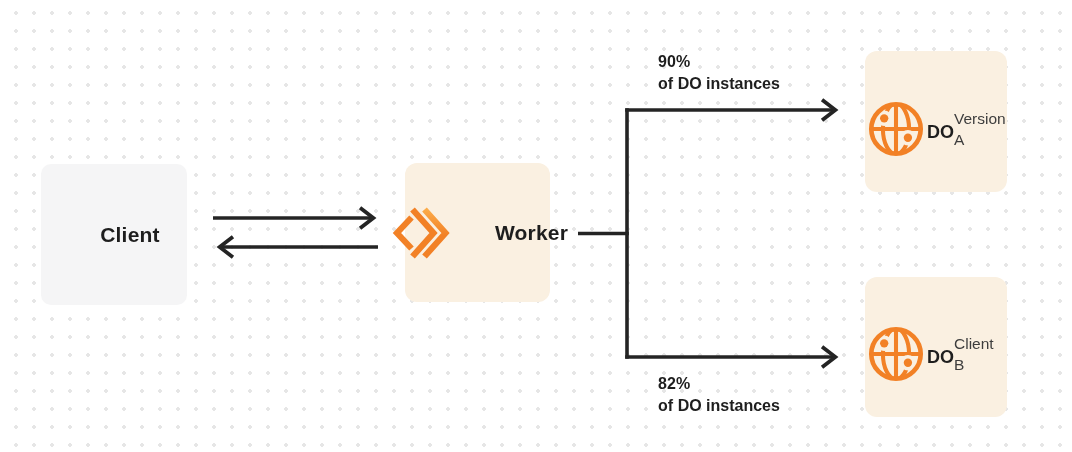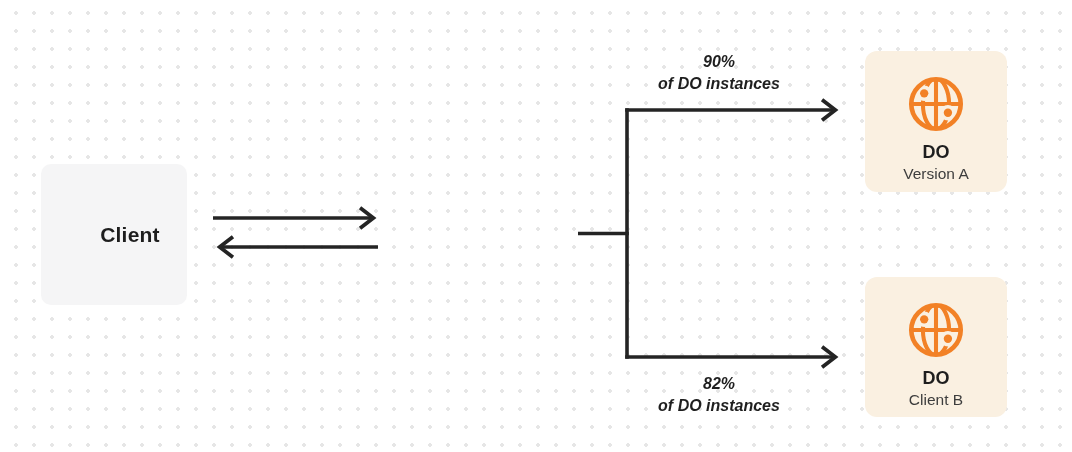--- a/index.html
+++ b/index.html
@@ -30,21 +30,21 @@
   .connector-layer {
     position: absolute;
     left: 0; top: 0;
     width: 1072px; height: 452px;
     pointer-events: none;
   }
 
   .node {
     position: absolute;
     display: flex;
-    flex-direction: column;
+    flex-direction: row;
     align-items: center;
     justify-content: center;
   }
   .node-client {
     left: 41px; top: 164px; width: 146px; height: 141px;
     background: var(--client-bg, #F5F5F6);
     border-radius: 10px;
   }
   .node-worker {
     left: 405px; top: 163px; width: 145px; height: 139px;
@@ -78,27 +78,25 @@
   .do-subtitle {
     font-size: 15.5px;
     font-weight: 400;
     color: var(--text-secondary, #3D3D3D);
     line-height: 21px;
   }
 
   .branch-label {
     position: absolute;
     transform: translateX(-50%);
-    text-align: center;
     font-size: 16px;
     font-weight: 700;
     line-height: 22px;
     color: var(--text-primary, #1E1E1E);
     white-space: nowrap;
-    font-style: italic;
   }
   .branch-label-top { left: 719px; top: 51px; }
   .branch-label-bottom { left: 719px; top: 373px; }
 
   .icon-wrap { line-height: 0; }
 
   .st-conn { stroke: var(--connector, #242424); }
   .st-orange { stroke: var(--accent-orange, #F28126); }
   .halo { fill: var(--node-bg-cream, #FAF0E1); }
   .dot-fill { fill: var(--accent-orange, #F28126); }
@@ -125,20 +123,36 @@
 
     <path d="M 625.2 110 L 835 110" fill="none" class="st-conn" stroke-width="3.6" marker-end="url(#arrowhead)"></path>
 
     <path d="M 625.2 357 L 835 357" fill="none" class="st-conn" stroke-width="3.6" marker-end="url(#arrowhead)"></path>
   </svg>
 
   <div class="node node-client">
     <span class="node-label">Client</span>
   </div>
 
+  <div class="node node-worker">
+    <span class="icon-wrap">
+      <svg width="66" height="58" viewBox="0 0 66 58" xmlns="http://www.w3.org/2000/svg">
+        <defs>
+          <linearGradient id="wgrad" x1="0" y1="0" x2="0" y2="1">
+            <stop offset="0" stop-color="#FBAB49"></stop>
+            <stop offset="0.55" stop-color="#F28126"></stop>
+          </linearGradient>
+        </defs>
+        <path class="st-orange" d="M 24.5 13.5 L 10 29 L 24.5 44.5" fill="none" stroke-width="6.2" stroke-linejoin="miter"></path>
+        <path class="st-orange" d="M 25.5 5.5 L 46.5 29 L 25.5 52.5" fill="none" stroke-width="6.2" stroke-linejoin="miter"></path>
+        <path d="M 37.5 5.5 L 58.5 29 L 37.5 52.5" fill="none" stroke="url(#wgrad)" stroke-width="6.2" stroke-linejoin="miter"></path>
+      </svg>
+    </span>
+    <span class="node-label">Worker</span>
+  </div>
 
   <div class="node node-do node-do-a">
     <span class="icon-wrap">
       <svg width="62" height="62" viewBox="0 0 64 64" xmlns="http://www.w3.org/2000/svg">
         <defs>
             <clipPath id="gcA">
               <circle cx="32" cy="32" r="25"></circle>
             </clipPath>
           </defs>
         <g clip-path="url(#gcA)">

